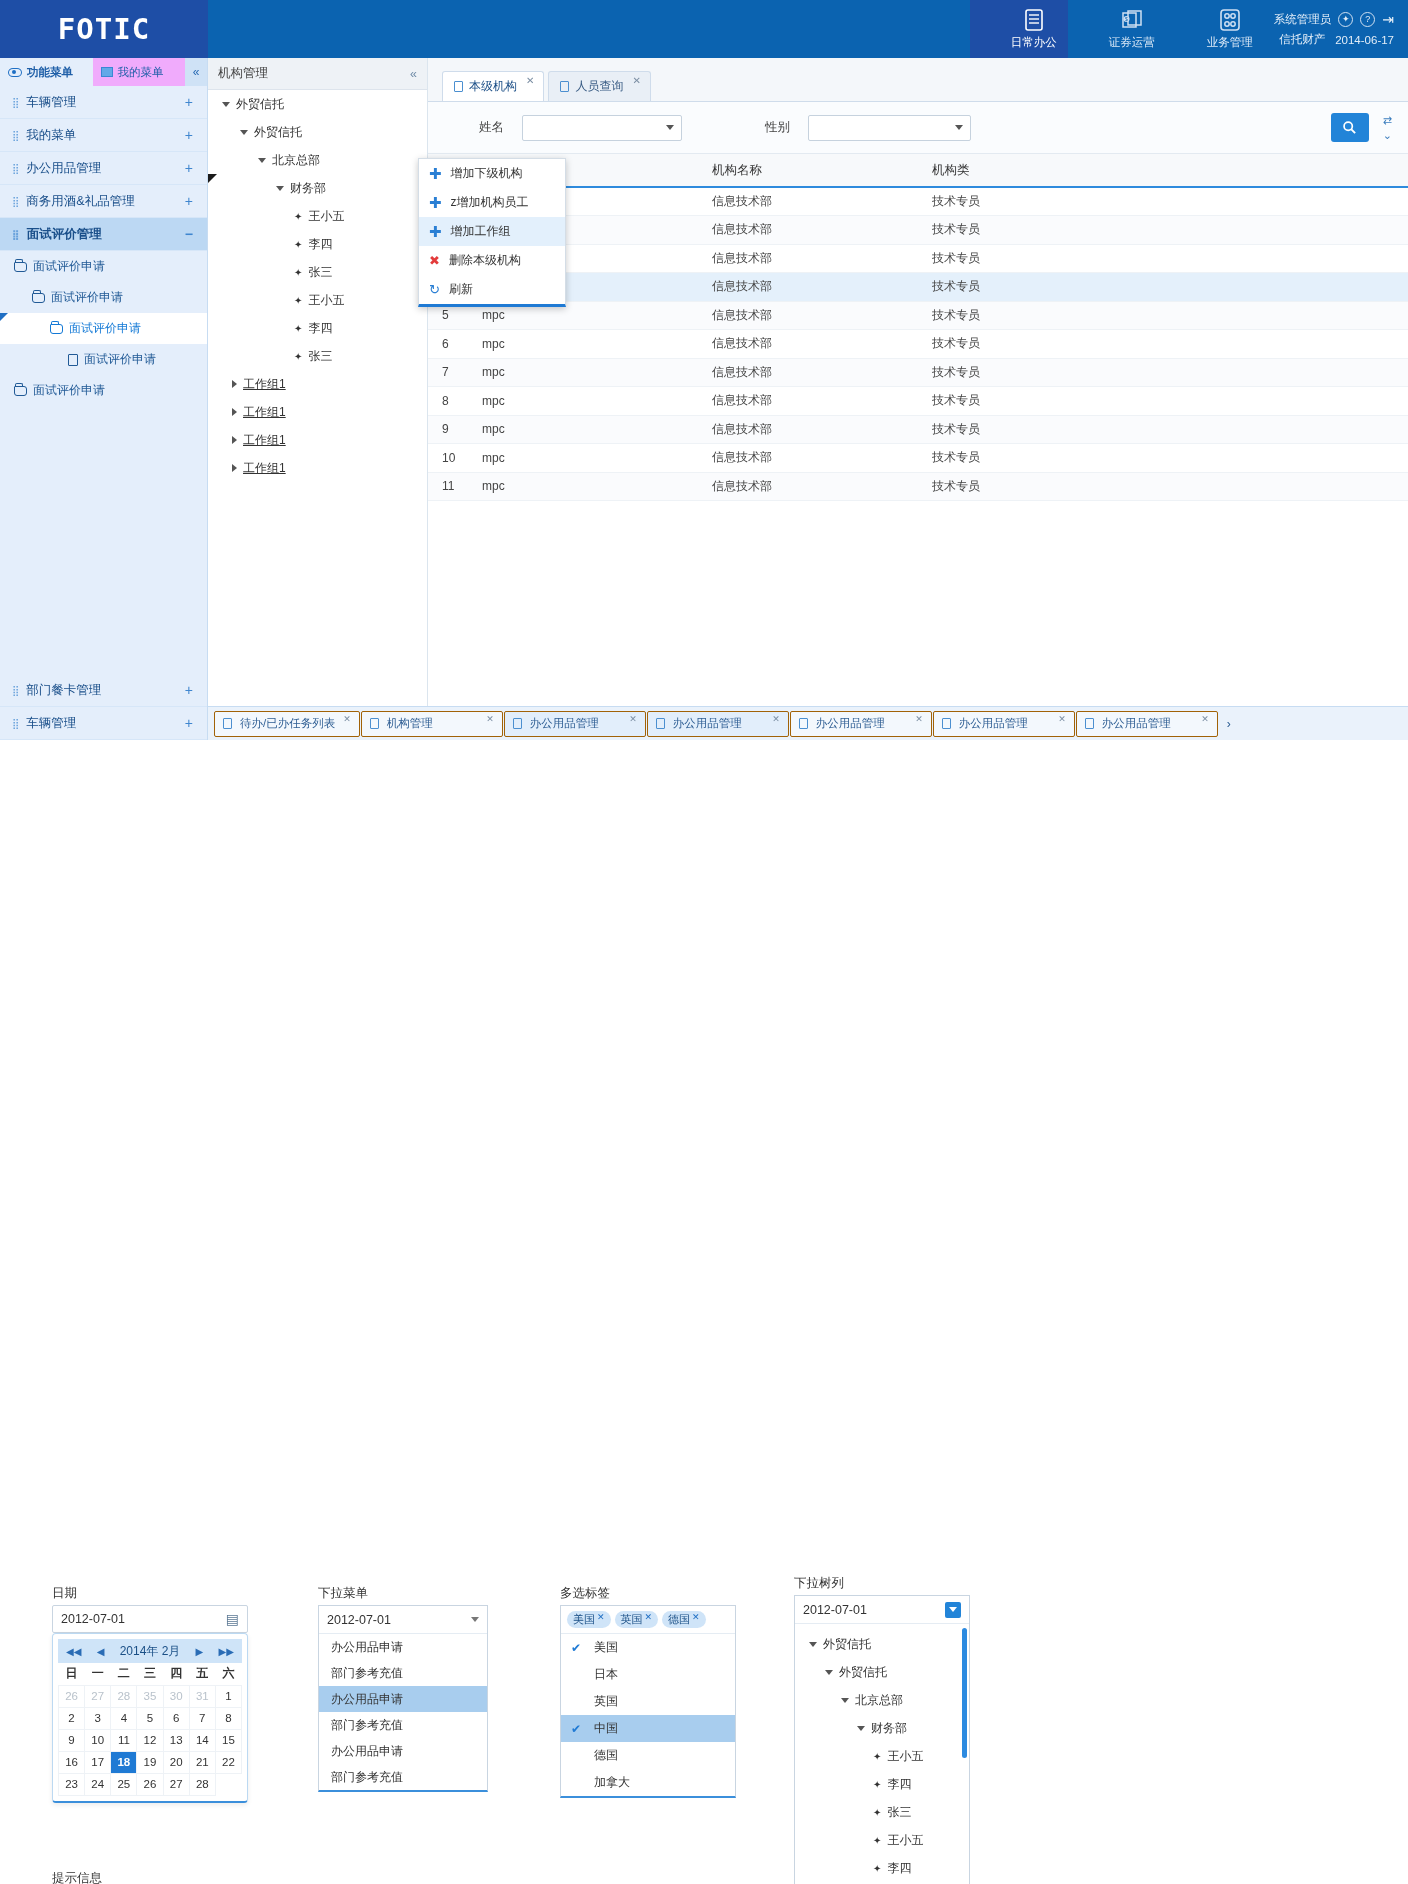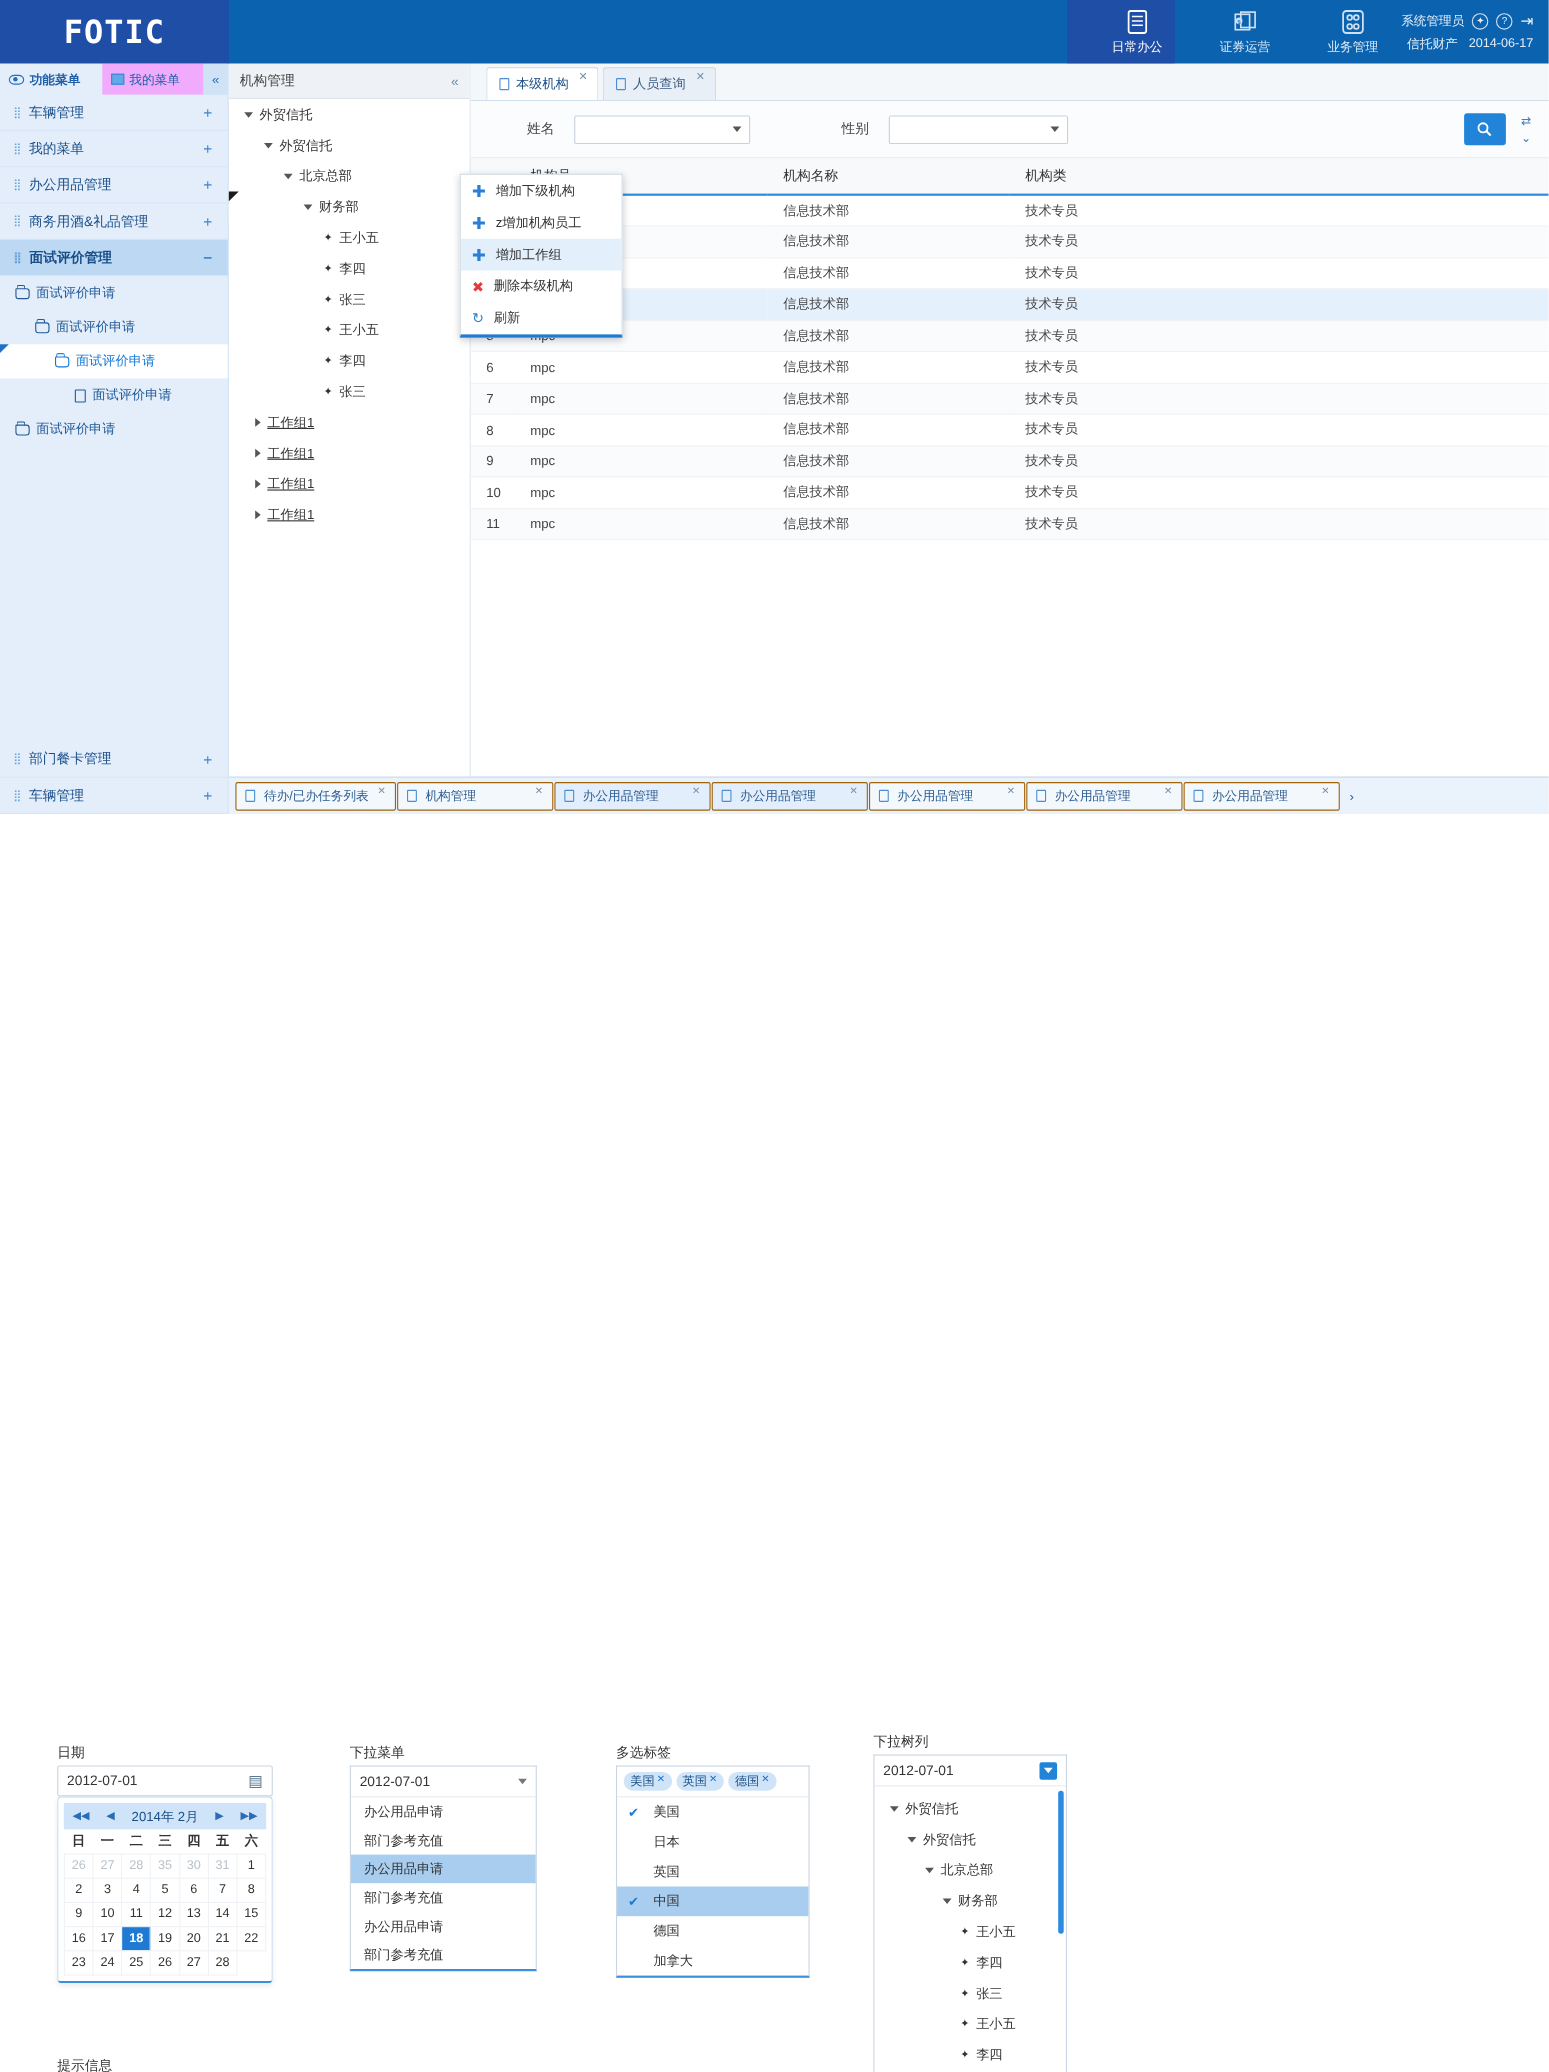--- a/index.html
+++ b/index.html
@@ -95,21 +95,21 @@
      box-shadow:0 2px 7px rgba(0,0,0,.22); border-bottom:3px solid #1f7ad4; z-index:40; width:148px; }
   .ctxitem { height:29px; display:flex; align-items:center; padding:0 10px; font-size:12px;
      color:#333; gap:9px; cursor:pointer; }
   .ctxitem.hl { background:#e3f0fc; }
   .ctx-plus { color:#2a7fd4; font-size:15px; font-weight:bold; }
   .ctx-x { color:#e33b3b; font-size:13px; font-weight:bold; }
   .ctx-ref { color:#2a7fd4; font-size:13px; }
 
   
   .main { flex:1; background:#fff; position:relative; display:flex; flex-direction:column; }
-  .main-tabs { display:flex; height:34px; background:#f4f7fa; border-bottom:1px solid #cfdceb;
+  .main-tabs { display:flex; height:44px; background:#f4f7fa; border-bottom:1px solid #cfdceb;
      align-items:flex-end; padding-left:14px; gap:4px; }
   .mtab { height:30px; background:#e9eff6; border:1px solid #cfdceb; border-bottom:none;
      border-radius:3px 3px 0 0; display:flex; align-items:center; gap:6px;
      padding:0 9px 0 11px; font-size:12px; color:#3a5d85; cursor:pointer; }
   .mtab.active { background:#fff; color:#1b4e86; }
   .mtab .tx { font-size:10px; color:#7b8ea3; margin-left:3px; align-self:flex-start; margin-top:3px;}
   .tabdoc { display:inline-block; width:9px; height:11px; border:1.3px solid #4b8fd0; border-radius:1px; }
 
   .search-bar { height:52px; background:#fafcfe; border-bottom:1px solid #e3eaf1;
      display:flex; align-items:center; padding:0 16px; gap:8px; }

